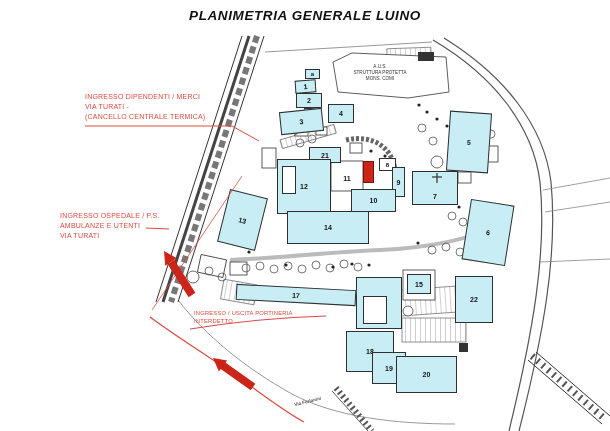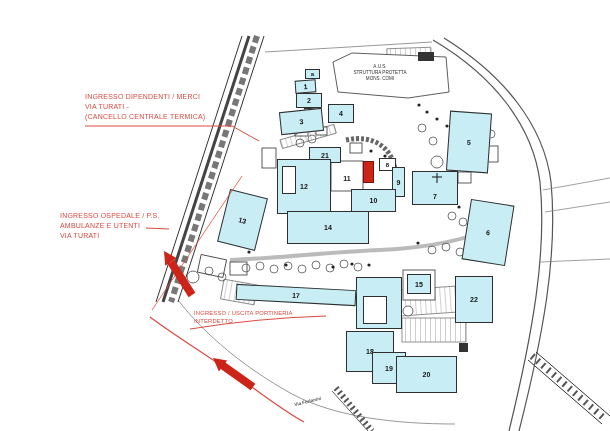--- a/index.html
+++ b/index.html
@@ -134,20 +134,21 @@
       <circle cx="371" cy="151" r="1.6"></circle>
         <circle cx="385" cy="156" r="1.6"></circle>
       <circle cx="459" cy="207" r="1.6"></circle>
         <circle cx="418" cy="243" r="1.6"></circle>
       <circle cx="369" cy="265" r="1.6"></circle>
         <circle cx="249" cy="252" r="1.6"></circle>
       <circle cx="286" cy="265" r="1.6"></circle>
     </g>
   </svg>
 
+  <div id="title">PLANIMETRIA GENERALE LUINO</div>
 
   <div class="bld tiny" style="left:305px;top:69px;width:15px;height:10px;">
       <span>a</span>
     </div>
   <div class="bld" style="left:295px;top:80px;width:21px;height:13px;transform:rotate(-4deg);">
       <span>1</span>
     </div>
   <div class="bld" style="left:296px;top:93px;width:26px;height:15px;">
       <span>2</span>
     </div>

